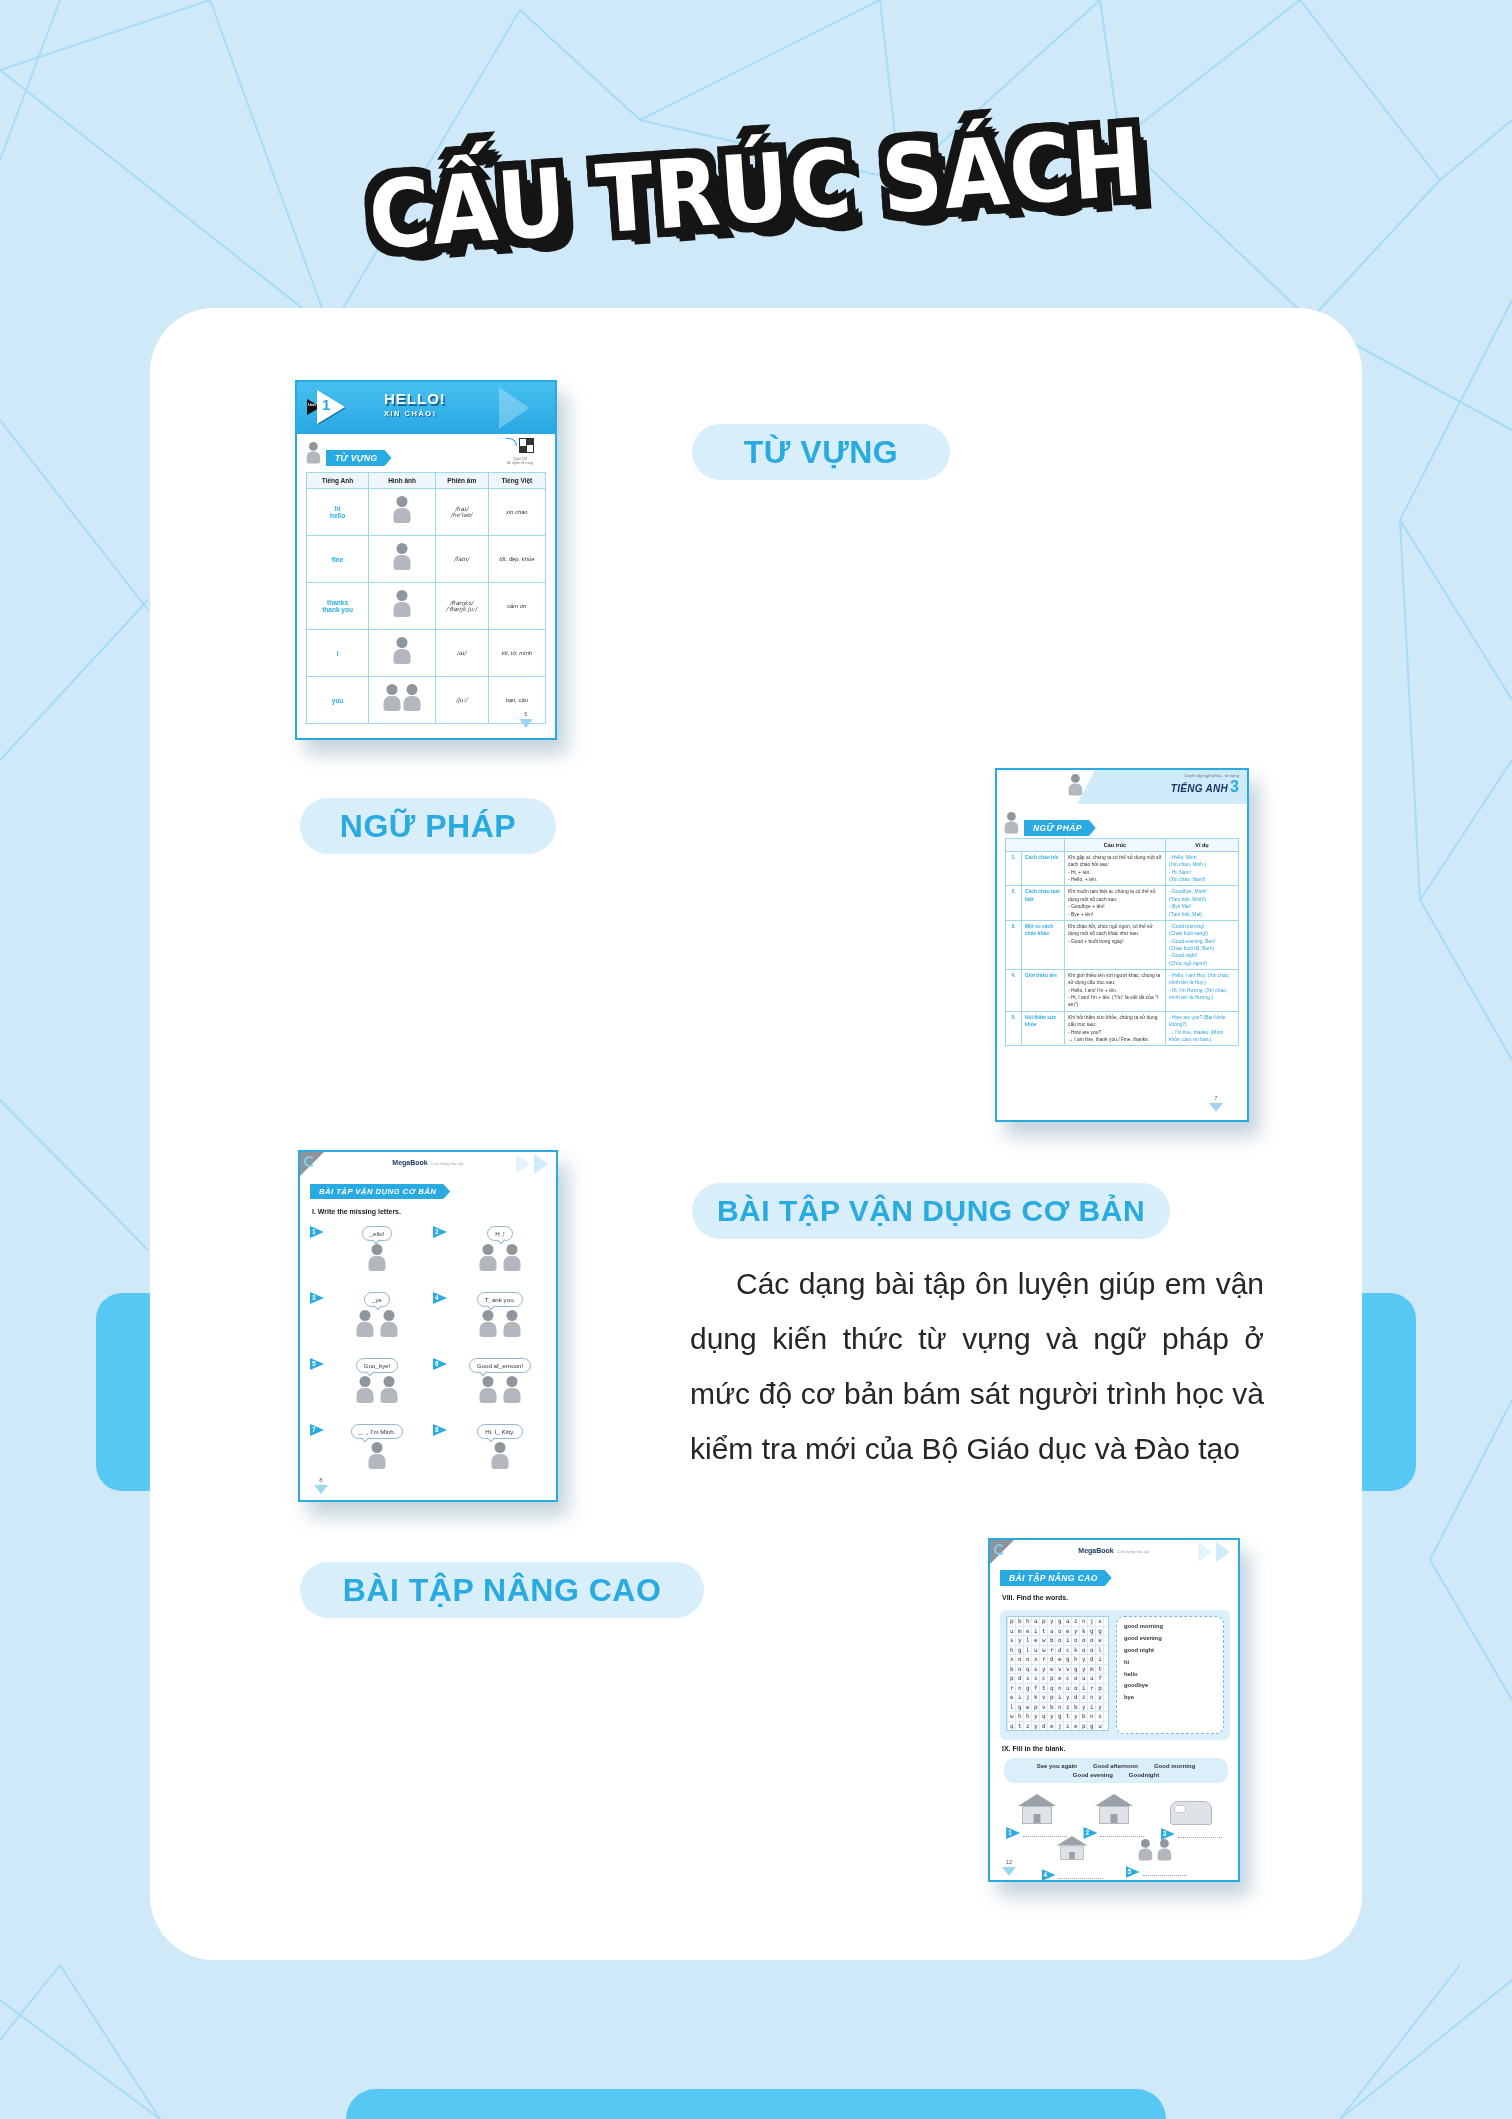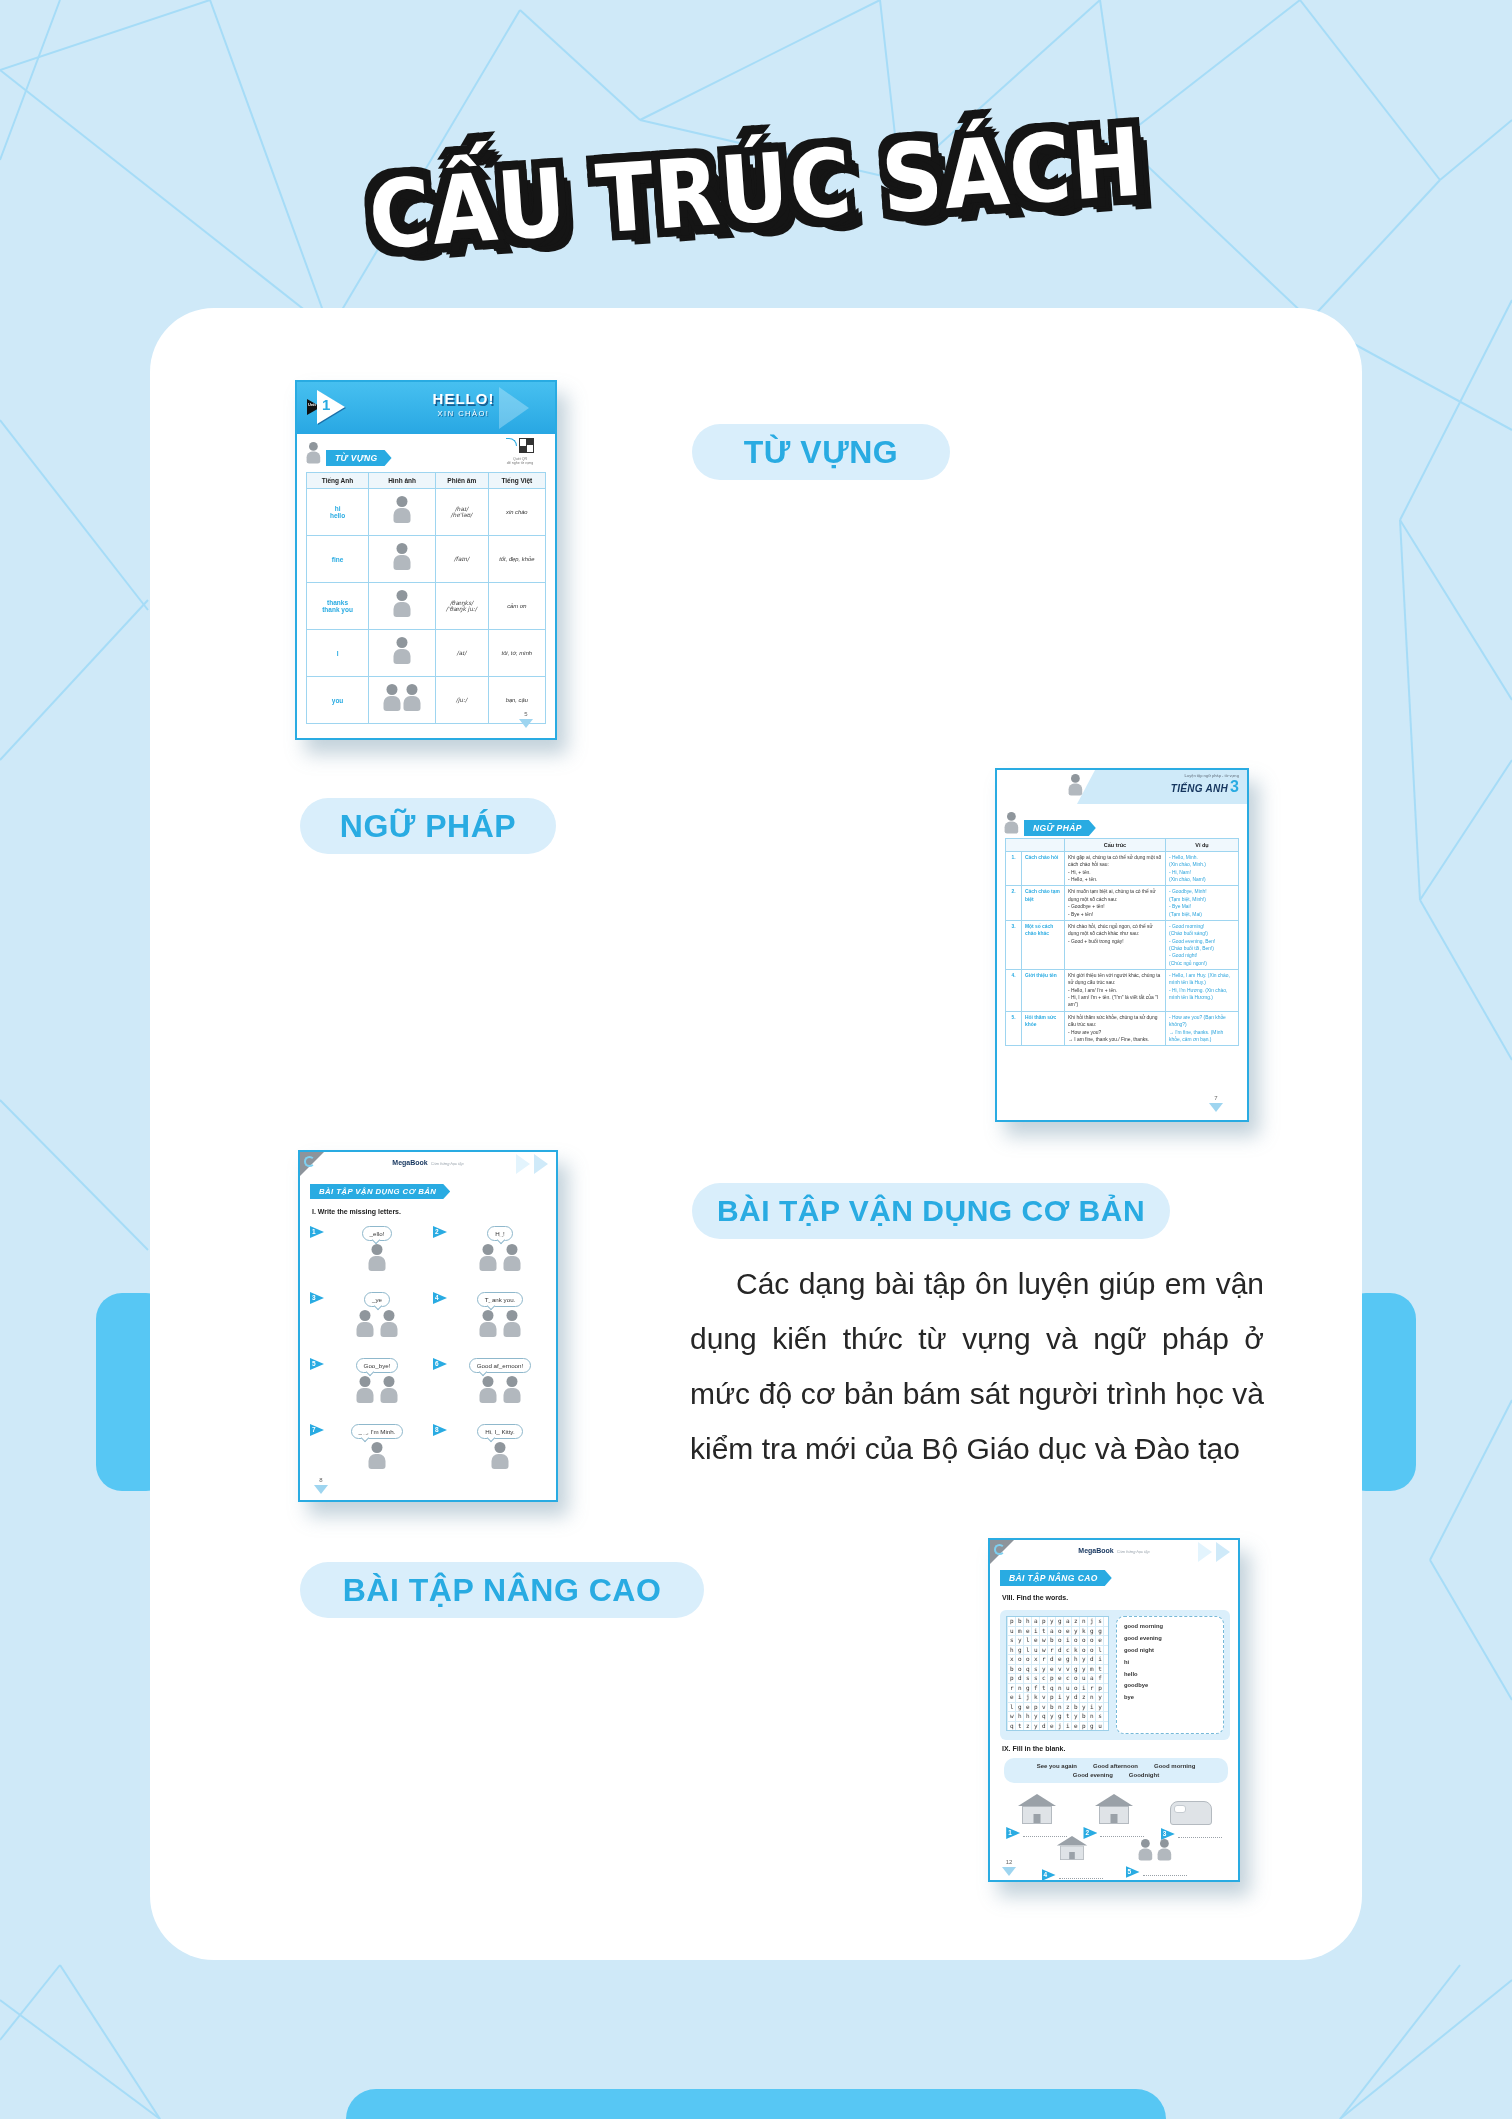--- a/index.html
+++ b/index.html
@@ -58,23 +58,23 @@
   .t1-head{position:absolute;top:0;left:0;right:0;height:52px;background:linear-gradient(180deg,#47c0f0,#28a7e3);}
   .t1-arrow{position:absolute;right:26px;top:5px;width:0;height:0;border-top:21px solid transparent;
             border-bottom:21px solid transparent;border-left:30px solid rgba(255,255,255,.28);}
   .t1-unit{position:absolute;left:10px;top:6px;width:64px;height:40px;}
   .u-black{position:absolute;left:0;top:11px;width:0;height:0;border-top:8px solid transparent;
            border-bottom:8px solid transparent;border-left:14px solid #111;}
   .u-word{position:absolute;left:1px;top:14px;font-size:4px;font-weight:bold;color:#fff;z-index:2;}
   .u-white{position:absolute;left:10px;top:2px;width:0;height:0;border-top:17px solid transparent;
            border-bottom:17px solid transparent;border-left:28px solid #fff;filter:drop-shadow(1.5px 1.5px 0 #1b6fa8);}
   .u-num{position:absolute;left:15px;top:8px;font-size:15px;font-weight:900;color:#29abe2;z-index:2;}
-  .t1-titles{position:absolute;left:87px;right:12px;top:8px;text-align:center;}
+  .t1-titles{position:absolute;left:87px;right:12px;top:8px;}
   .t1-title{font-size:15px;font-weight:900;color:#fff;letter-spacing:1px;text-shadow:1.5px 1.5px 0 #185f94;}
-  .t1-sub{font-size:7.5px;font-weight:normal;color:#fff;margin-top:2px;letter-spacing:1.5px;text-shadow:1px 1px 0 #185f94;}
+  .t1-sub{font-size:7.5px;font-weight:bold;color:#fff;margin-top:2px;letter-spacing:1.5px;text-shadow:1px 1px 0 #185f94;}
   .t1-qr{position:absolute;top:56px;right:8px;width:54px;text-align:center;}
   .qr-arc{display:inline-block;width:10px;height:7px;border:1.5px solid #29abe2;border-bottom:none;
           border-left:none;border-radius:0 8px 0 0;vertical-align:top;margin-right:2px;}
   .qr-box{display:inline-block;width:13px;height:13px;border:1px solid #333;vertical-align:top;
           background:conic-gradient(#333 0 25%,#fff 25% 50%,#333 50% 75%,#fff 75%);}
   .qr-cap{font-size:3.6px;color:#777;margin-top:1px;}
   .t1-table{position:absolute;top:90px;left:9px;right:9px;border-collapse:collapse;width:calc(100% - 18px);}
   .t1-table th,.t1-table td{border:1px solid #9ed5f0;text-align:center;vertical-align:middle;padding:2px;}
   .t1-table th{font-size:6.5px;background:#eef6fb;color:#222;padding:4px 2px;}
   .t1-table td.en{color:#29abe2;font-weight:bold;font-size:6.5px;width:26%;}

